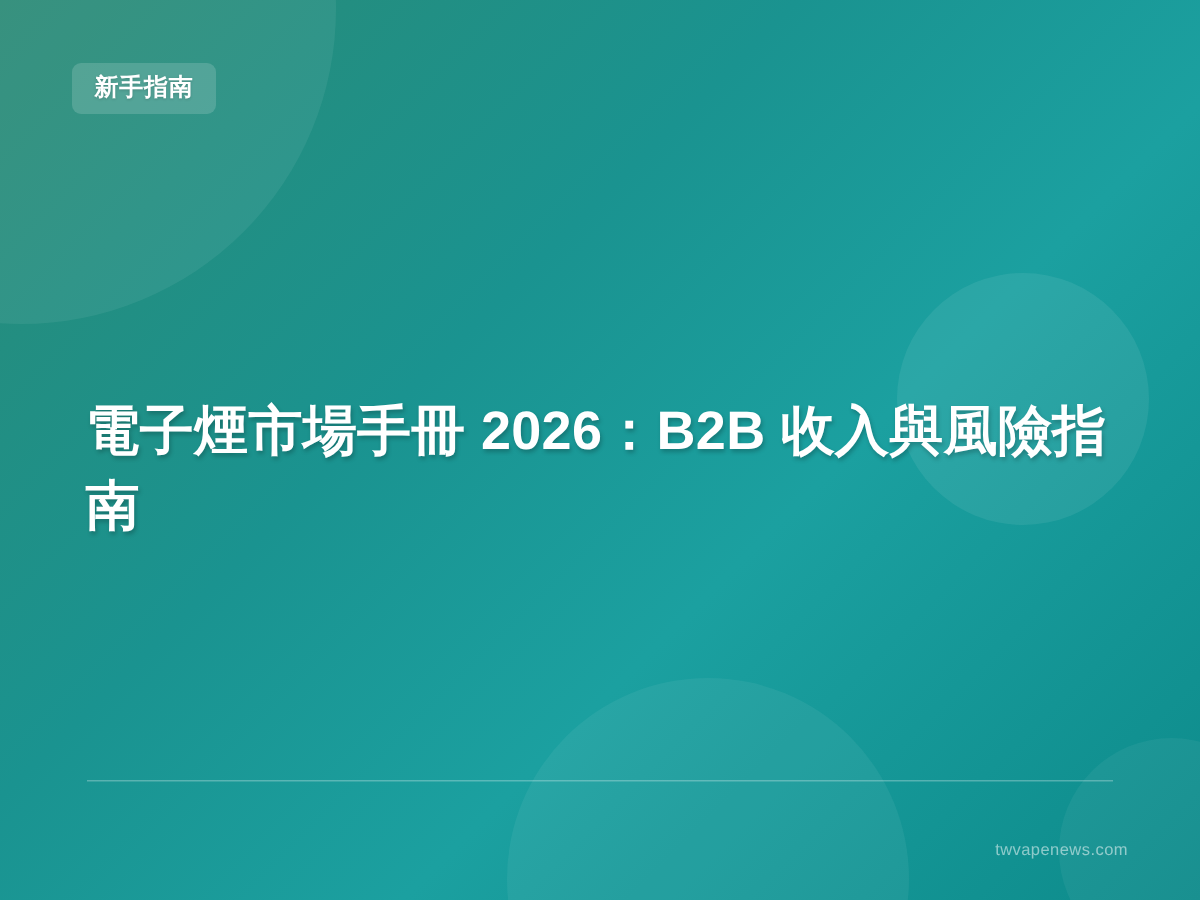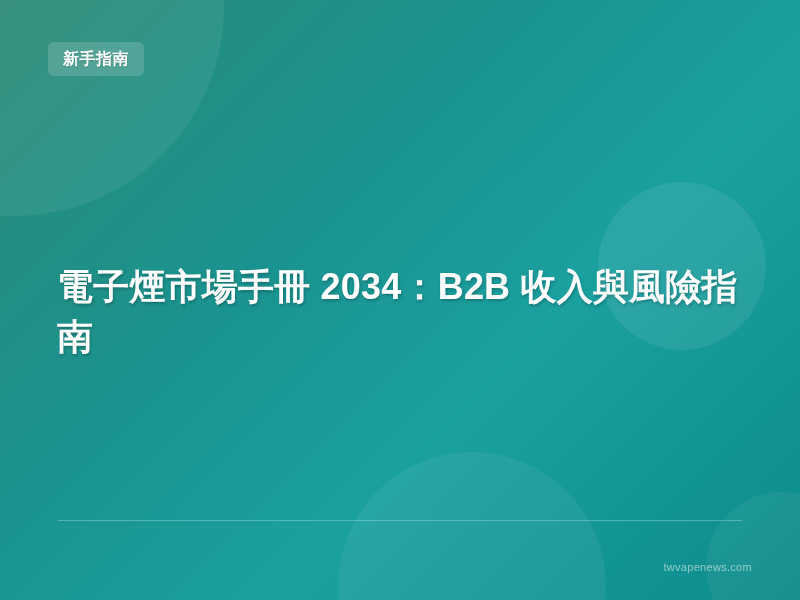--- a/index.html
+++ b/index.html
@@ -121,19 +121,19 @@
 
 <div id="card">
 
   <div class="blob blob-top-left"></div>
   <div class="blob blob-right"></div>
   <div class="blob blob-bottom"></div>
   <div class="blob blob-bottom-right"></div>
 
   <div id="badge">新手指南</div>
 
-  <h1 id="title">電子煙市場手冊 2034：B2B 收入與風險指南</h1>
+  <h1 id="title">電子煙市場手冊 2026：B2B 收入與風險指南</h1>
 
   <div id="divider"></div>
 
   <div id="watermark">twvapenews.com</div>
 
 </div>
 
 </body></html>

